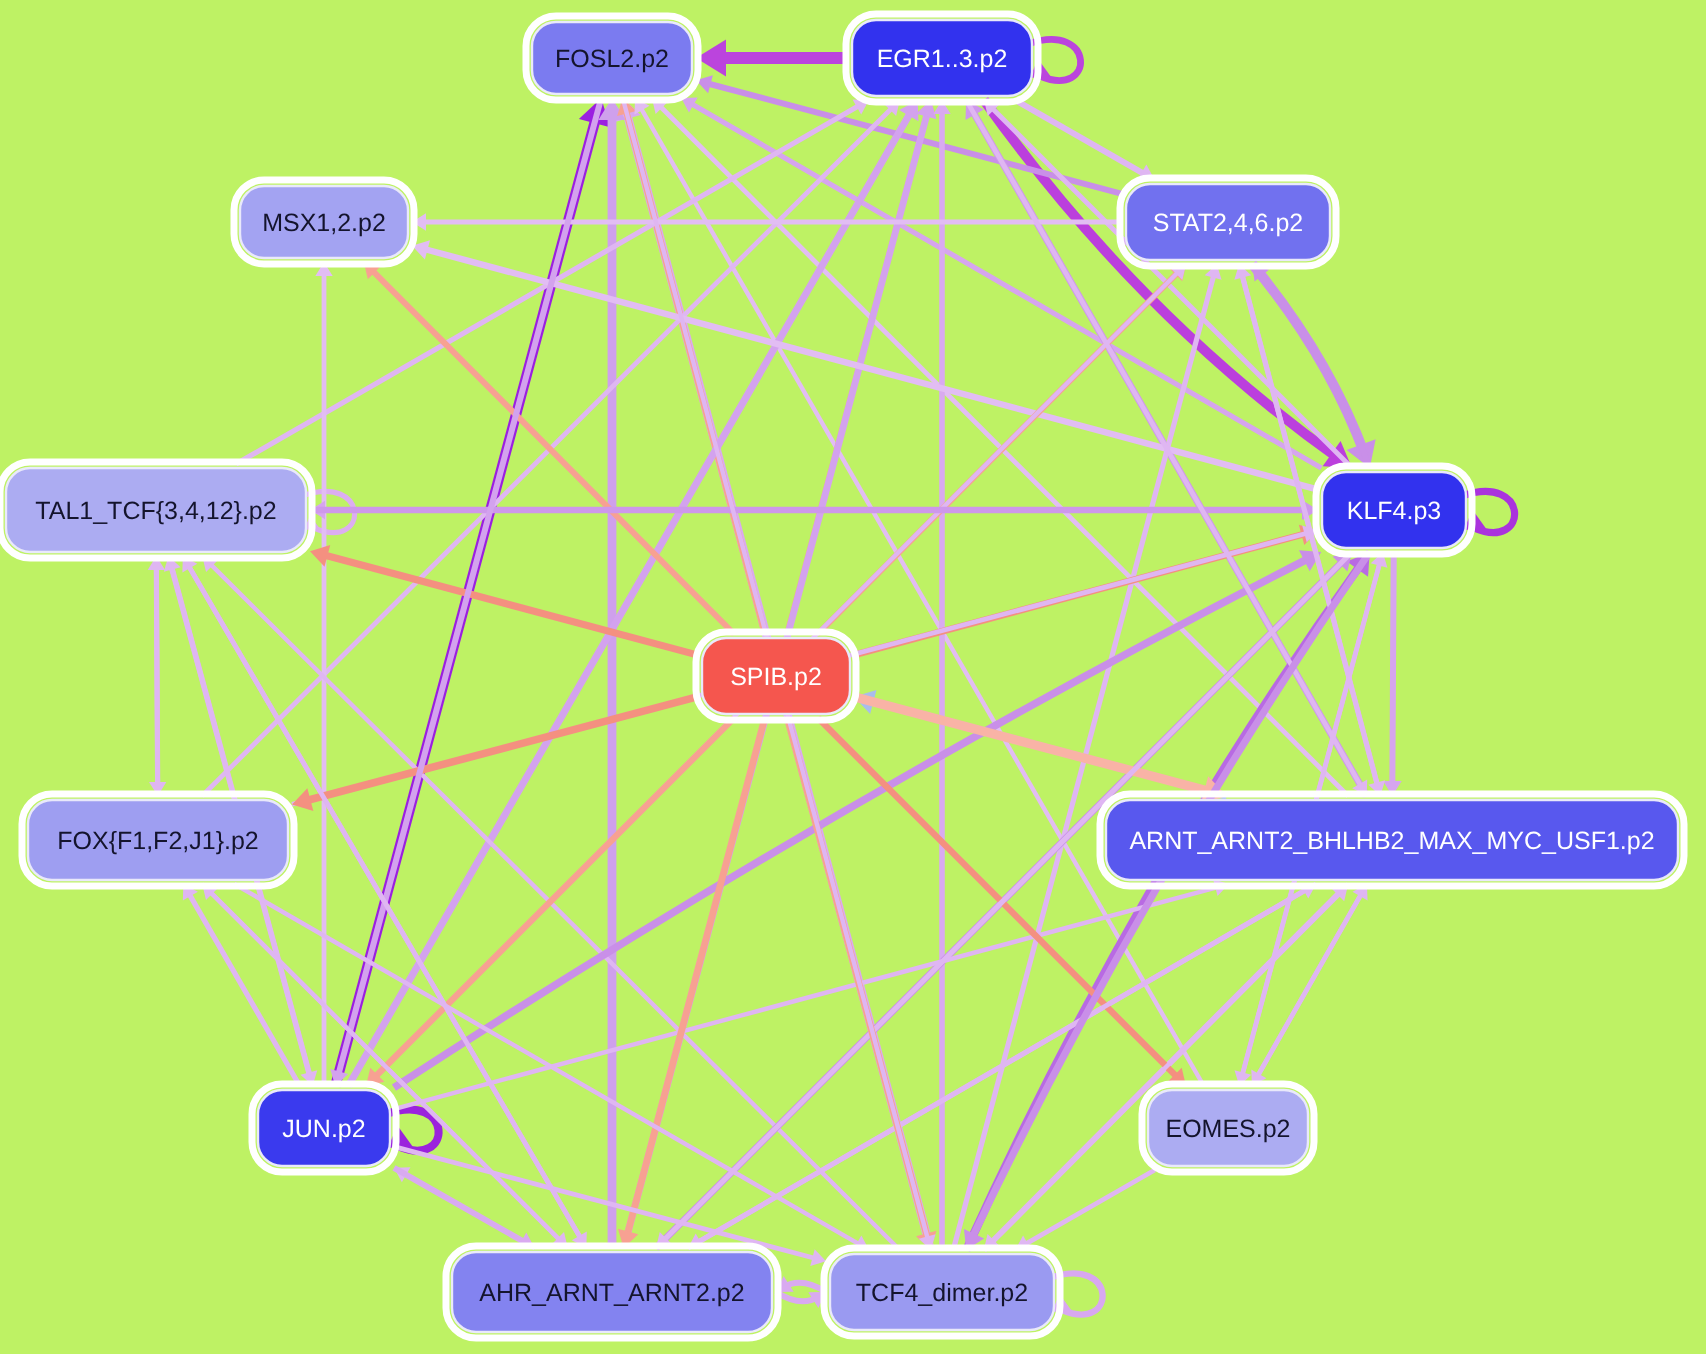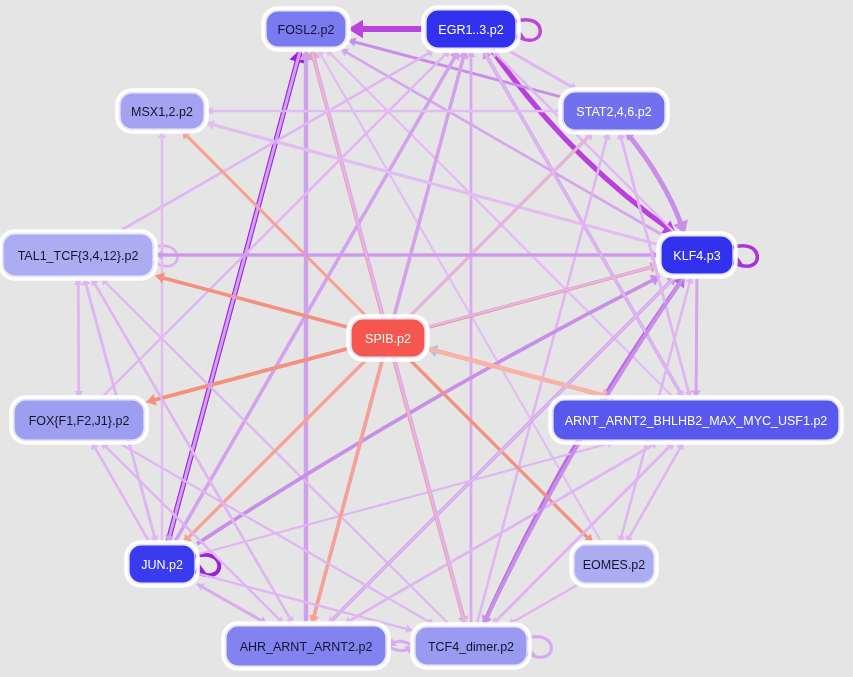--- a/index.html
+++ b/index.html
@@ -4,21 +4,21 @@
 <style>
   html, body {
     margin: 0;
     padding: 0;
     background: #ffffff;
   }
   #canvas-wrap {
     position: relative;
     width: 853px;
     height: 677px;
-    background: #e5e5e5;
+    background: #bef264;
     overflow: hidden;
     font-family: "Liberation Sans", sans-serif;
   }
   svg#net {
     position: absolute;
     left: 0; top: 0;
     width: 853px;
     height: 677px;
     display: block;
   }

